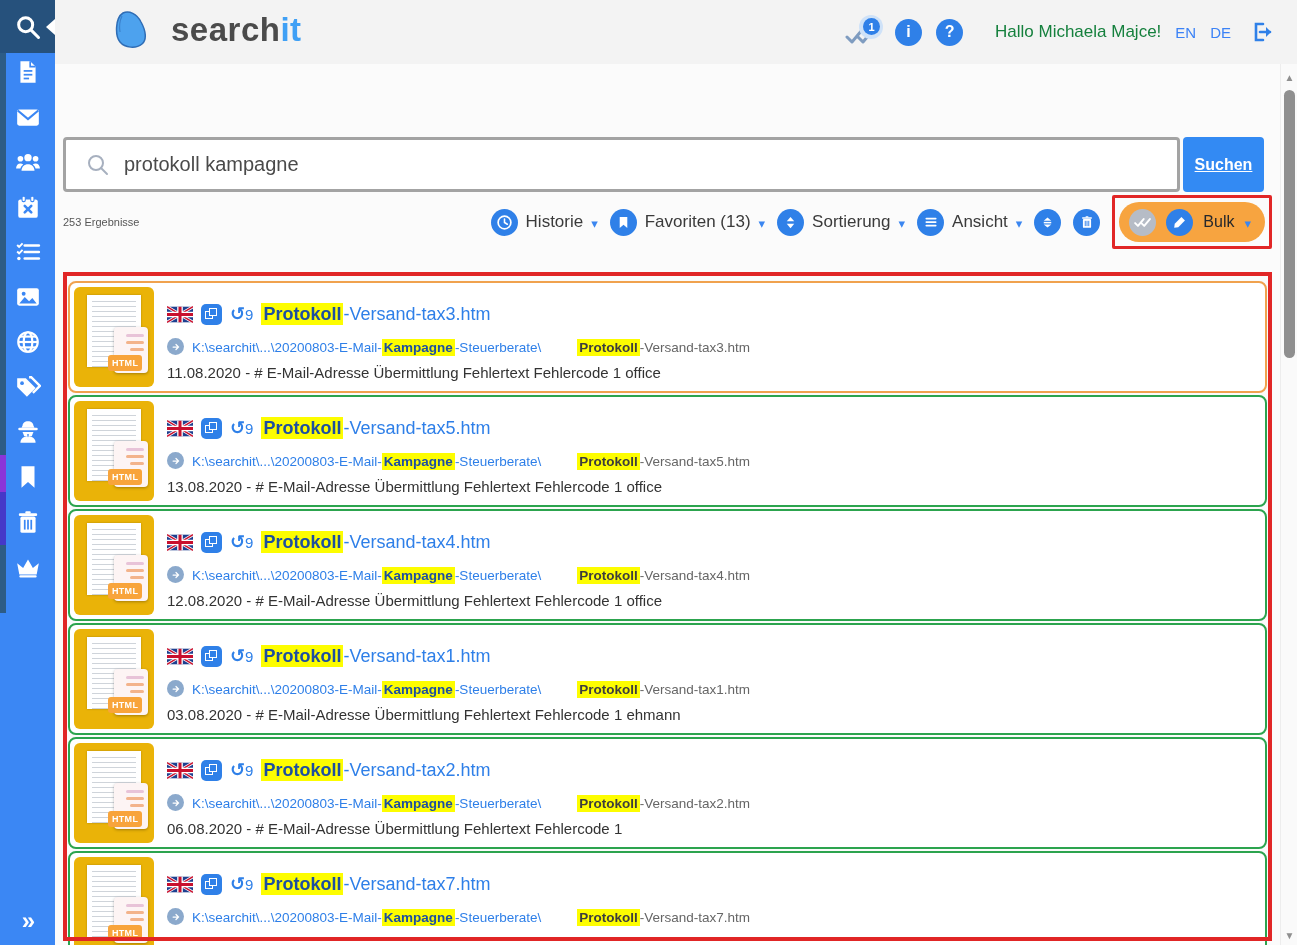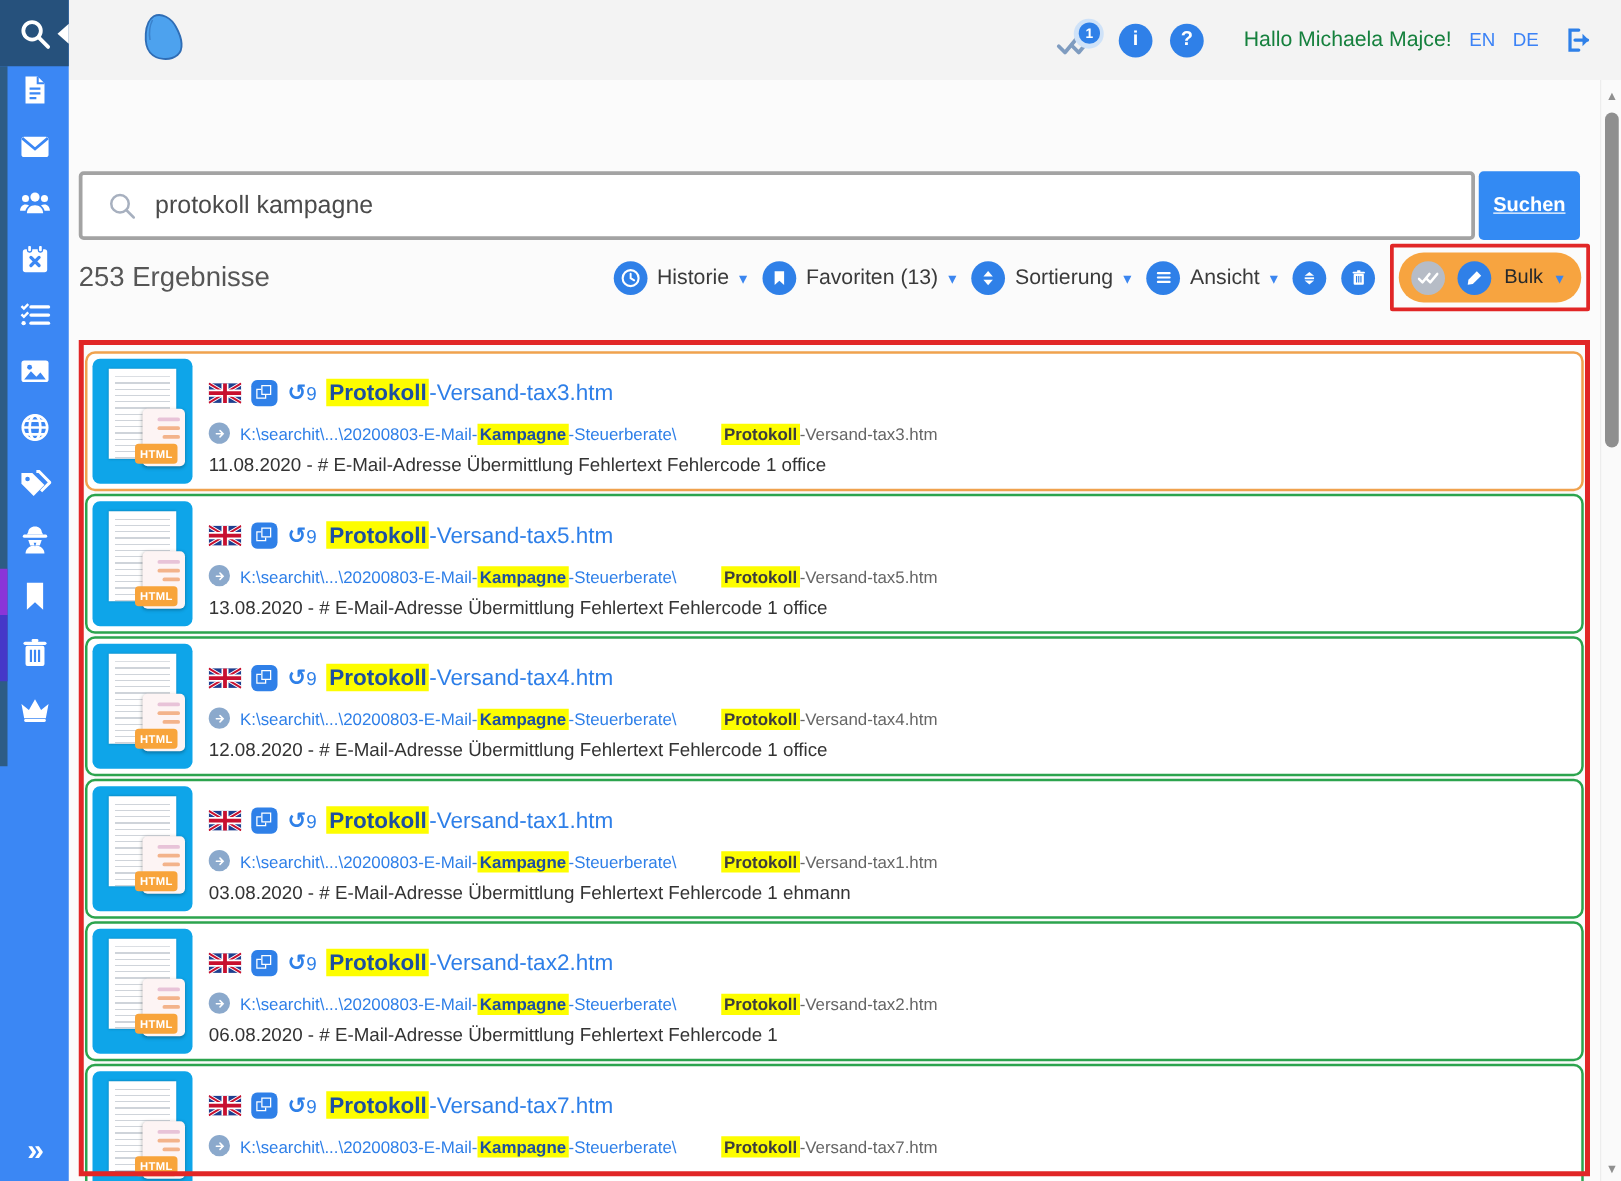--- a/index.html
+++ b/index.html
@@ -35,38 +35,38 @@
   
   .content-bg { position:absolute; left:55px; top:64px; width:1225px; height:881px; background:#fbfbfb; }
 
   .search-box { position:absolute; left:63px; top:137px; width:1117px; height:55px; background:#fff; border:3px solid #a3a3a3; border-radius:4px; display:flex; align-items:center; z-index:2; }
   .search-box svg { margin:0 14px 0 20px; flex:none; }
   .search-input { border:none; outline:none; flex:1; font-size:20px; color:#4a4a4a; font-family:inherit; background:transparent; }
   .search-btn { position:absolute; left:1183px; top:137px; width:81px; height:55px; background:#338af3; color:#fff; font-weight:bold; font-size:16px; border:none; border-radius:4px; cursor:pointer; z-index:2; font-family:inherit;text-decoration:underline; }
 
   
   .toolbar { position:absolute; left:63px; top:196px; width:1209px; height:52px; display:flex; align-items:center; justify-content:space-between; z-index:2; }
-  .result-count { font-size:22px; color:#565656; }
+  .result-count { font-size:11px; color:#565656; }
   .tb-right { display:flex; align-items:center; gap:12px; }
   .tb-item { display:flex; align-items:center; gap:8px; cursor:pointer; }
   .tb-label { font-size:17px; color:#3a3a3a; }
   .caret { color:#3b86f0; font-size:13px; margin-top:2px; }
   .circle-ic { width:27px; height:27px; border-radius:50%; background:#2f80e8; display:flex; align-items:center; justify-content:center; flex:none; }
   .bulk-frame { border:3px solid #e12626; border-radius:2px; padding:4px; }
   .bulk-pill { height:40px; background:#f7a440; border-radius:20px; display:flex; align-items:center; gap:10px; padding:0 14px 0 10px; cursor:pointer; }
   .bulk-gray { width:27px; height:27px; border-radius:50%; background:#b6bcc6; display:flex; align-items:center; justify-content:center; }
   .bulk-label { font-size:16px; color:#26282b; }
 
   
   .results-wrap { position:absolute; left:63px; top:272px; width:1209px; z-index:1; }
   .results-list { padding:9px 5px 5px 5px; display:flex; flex-direction:column; gap:2px; }
   .red-frame { position:absolute; left:0; top:0; width:1209px; height:669px; border:4px solid #e12626; pointer-events:none; z-index:6; }
   .result-card { height:112px; background:#fff; border:2px solid #2ca44e; border-radius:8px; display:flex; padding:4px; }
   .result-card.selected { border-color:#f0a24e; }
-  .thumb { width:80px; height:100px; background:#0ea5e9; border-radius:6px; position:relative; flex:none; cursor:pointer; }
+  .thumb { width:80px; height:100px; background:#eab308; border-radius:6px; position:relative; flex:none; cursor:pointer; }
   .thumb-sheet { position:absolute; left:13px; top:8px; width:54px; height:72px; background:#fff; box-shadow:0 0 2px rgba(0,0,0,.25);
       background-image:repeating-linear-gradient(#cfd4da 0 1px, transparent 1px 5px);
       background-size:44px 100%; background-position:5px 6px; background-repeat:no-repeat; }
   .thumb-file { position:absolute; left:40px; top:40px; width:34px; height:46px; background:#fdf4f4; border-radius:4px; box-shadow:0 1px 3px rgba(0,0,0,.3); }
   .thumb-file .fl { position:absolute; right:4px; height:3px; border-radius:2px; background:#f3b38b; }
   .thumb-file .fl1 { top:7px; width:18px; background:#e8c3d8; }
   .thumb-file .fl2 { top:14px; width:18px; }
   .thumb-file .fl3 { top:21px; width:14px; }
   .thumb-badge { position:absolute; left:-6px; bottom:2px; background:#f8a43b; color:#fff; font-size:9px; font-weight:bold; padding:3px 4px; border-radius:3px; letter-spacing:0.3px; }
   .r-text { flex:1; padding:14px 0 0 13px; display:flex; flex-direction:column; }
@@ -222,20 +222,21 @@
 
   <div class="sb-collapse">»</div>
 </div>
 
 <div class="header">
   <div class="logo-wrap">
     <svg class="logo-blob" viewBox="0 0 36 40">
       <path d="M10 3 C16 0 24 4 28 12 C33 21 34 30 29 34 C23 39 12 38 7 32 C2 26 2 8 10 3 Z" fill="#4da2ee" stroke="#2f6db5" stroke-width="1.5"></path>
       <path d="M9 6 C7 10 6 16 7 22" fill="none" stroke="#2f6db5" stroke-width="1.2" opacity="0.6"></path>
     </svg>
+    <div class="logo-text"><span>search</span><span class="it">it</span></div>
   </div>
 
   <div class="header-right">
     <div class="hdr-checks">
       <svg width="30" height="22" viewBox="0 0 30 22">
         <g fill="none" stroke="#7f9cc0" stroke-width="3" stroke-linecap="round" stroke-linejoin="round">
           <path d="M2 12l5 5L17 5"></path>
             <path d="M13 12l5 5L28 5"></path>
         </g>
       </svg>

